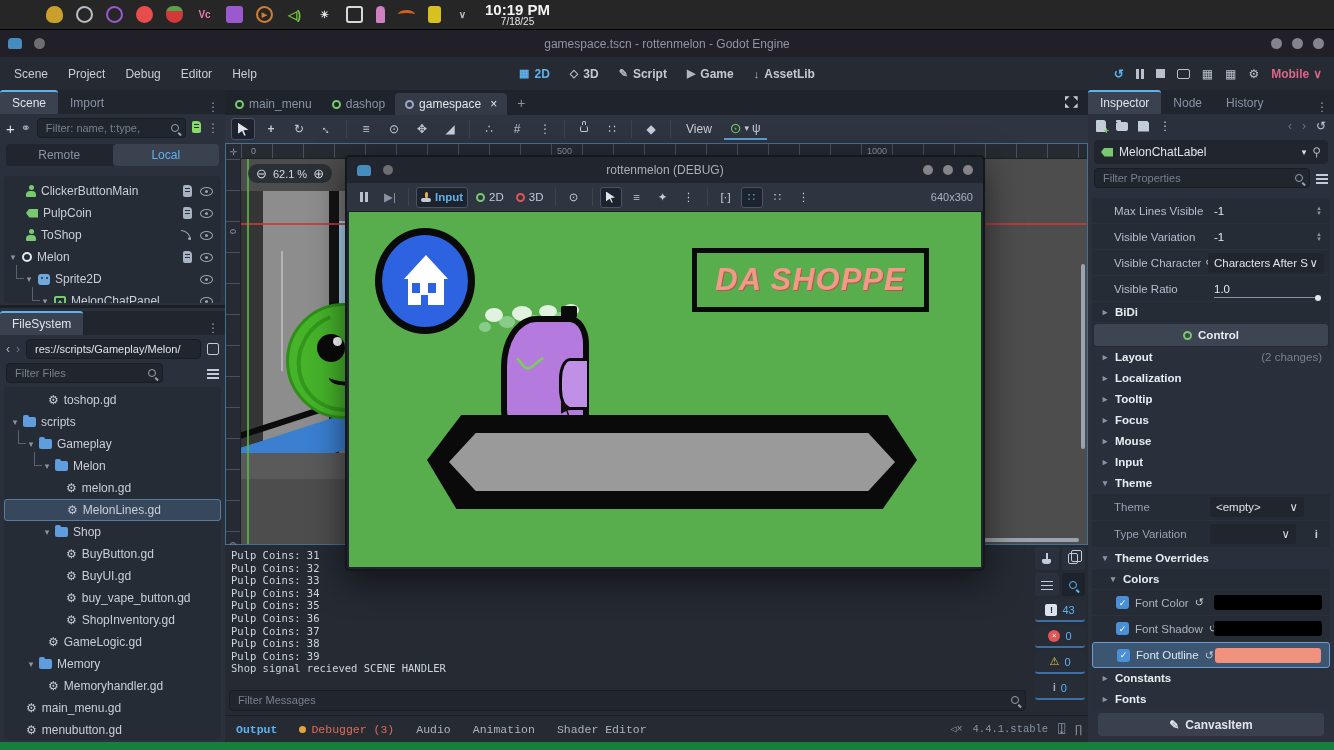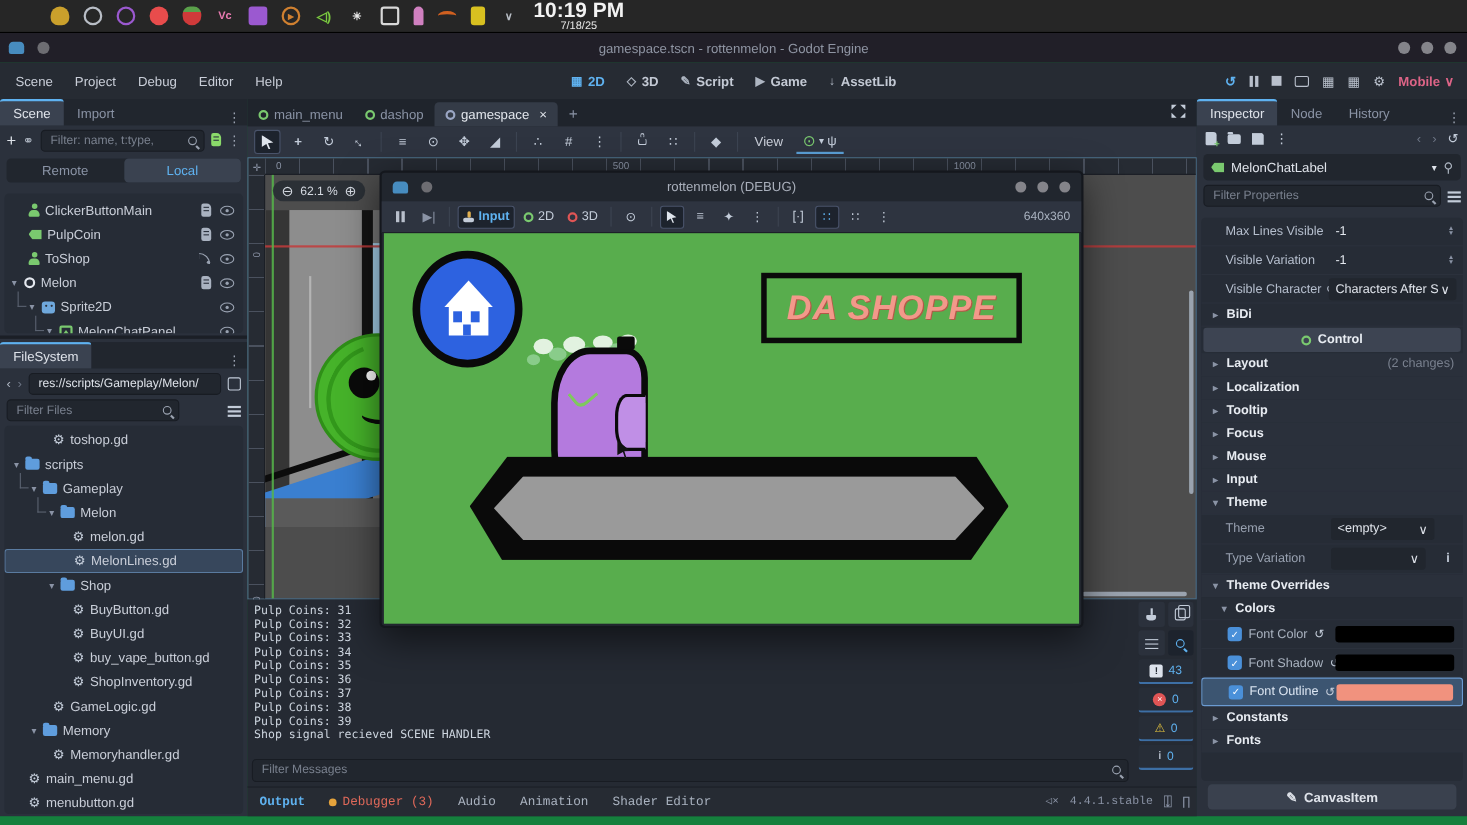--- a/index.html
+++ b/index.html
@@ -5,21 +5,21 @@
   html,body{margin:0;padding:0;background:#000;}
   *{box-sizing:border-box;}
   .screen{position:relative;width:1334px;height:750px;background:#15803d;overflow:hidden;
     font-family:"Liberation Sans",sans-serif;color:#cdd3dd;font-size:12px;}
 
   
   .sysbar{position:absolute;left:0;top:0;width:1334px;height:30px;background:#262626;border-bottom:1px solid #000;display:flex;align-items:center;}
   .tray{display:flex;align-items:center;gap:13px;margin-left:46px;}
   .tico{width:17px;height:17px;border-radius:4px;display:inline-flex;align-items:center;justify-content:center;font-size:10px;font-weight:bold;}
   .clockbox{margin-left:14px;text-align:center;color:#f2f2f2;line-height:1;}
-  .clockbox .t{font-size:19px;font-weight:bold;}
+  .clockbox .t{font-size:15px;font-weight:bold;}
   .clockbox .d{font-size:10px;margin-top:0;color:#e8e8e8;}
 
   
   .titlebar{position:absolute;left:0;top:30px;width:1334px;height:27px;background:#211f28;display:flex;align-items:center;color:#9aa0ac;}
   .gdico{width:14px;height:11px;background:#478cbf;border-radius:4px 4px 2px 2px;margin-left:8px;}
   .graydot{width:11px;height:11px;border-radius:50%;background:#6d6d72;margin-left:12px;}
   .wtitle{position:absolute;left:0;right:0;text-align:center;font-size:12px;color:#8f95a3;}
   .windots{position:absolute;right:10px;top:8px;display:flex;gap:10px;}
   .windots span{width:11px;height:11px;border-radius:50%;background:#84848a;}
 
@@ -713,20 +713,26 @@
       <div class="prow">
         <span>Visible Character</span>
         <span class="revert" style="margin-left:4px;">↺</span>
         <span class="pval" style="right:6px;left:116px;">
             <span class="ddfield">
               <span style="overflow:hidden;white-space:nowrap;">Characters After S</span>
               <span>∨</span>
             </span>
           </span>
       </div>
+      <div class="prow">
+        <span>Visible Ratio</span>
+        <span class="pval">1.0</span>
+        <span class="sliderline"></span>
+        <span class="sliderdot"></span>
+      </div>
       <div class="secrow" style="background:#262c36;">
           <span class="carr">▸</span>
           <span>BiDi</span>
         </div>
       <div class="ctrlhdr">
           <span class="oic-green"></span>
           <span>Control</span>
         </div>
       <div class="secrow">
           <span class="carr">▸</span>

